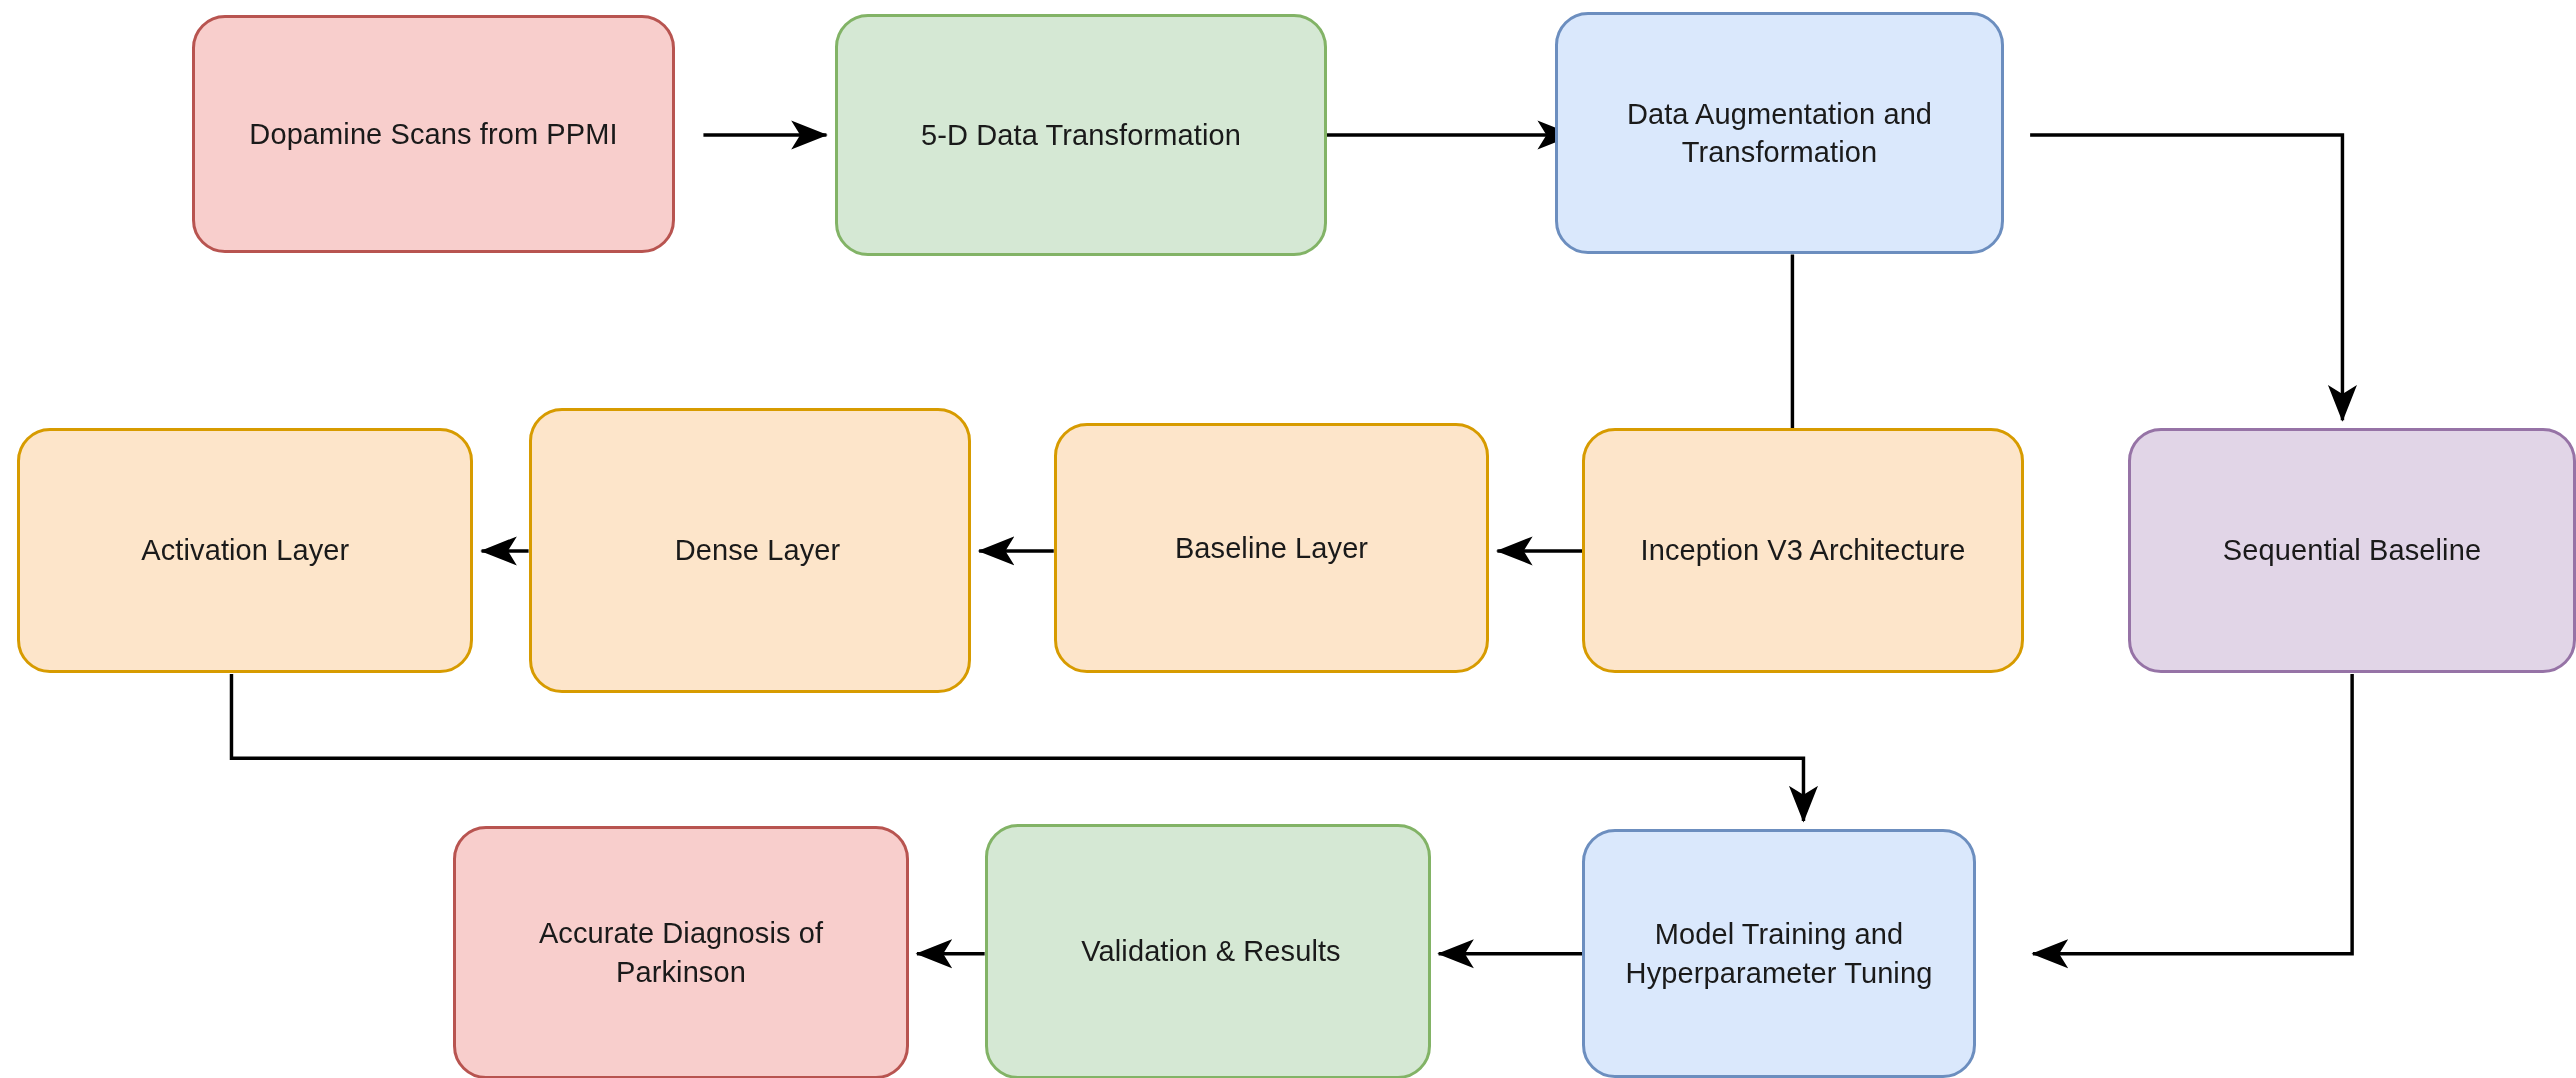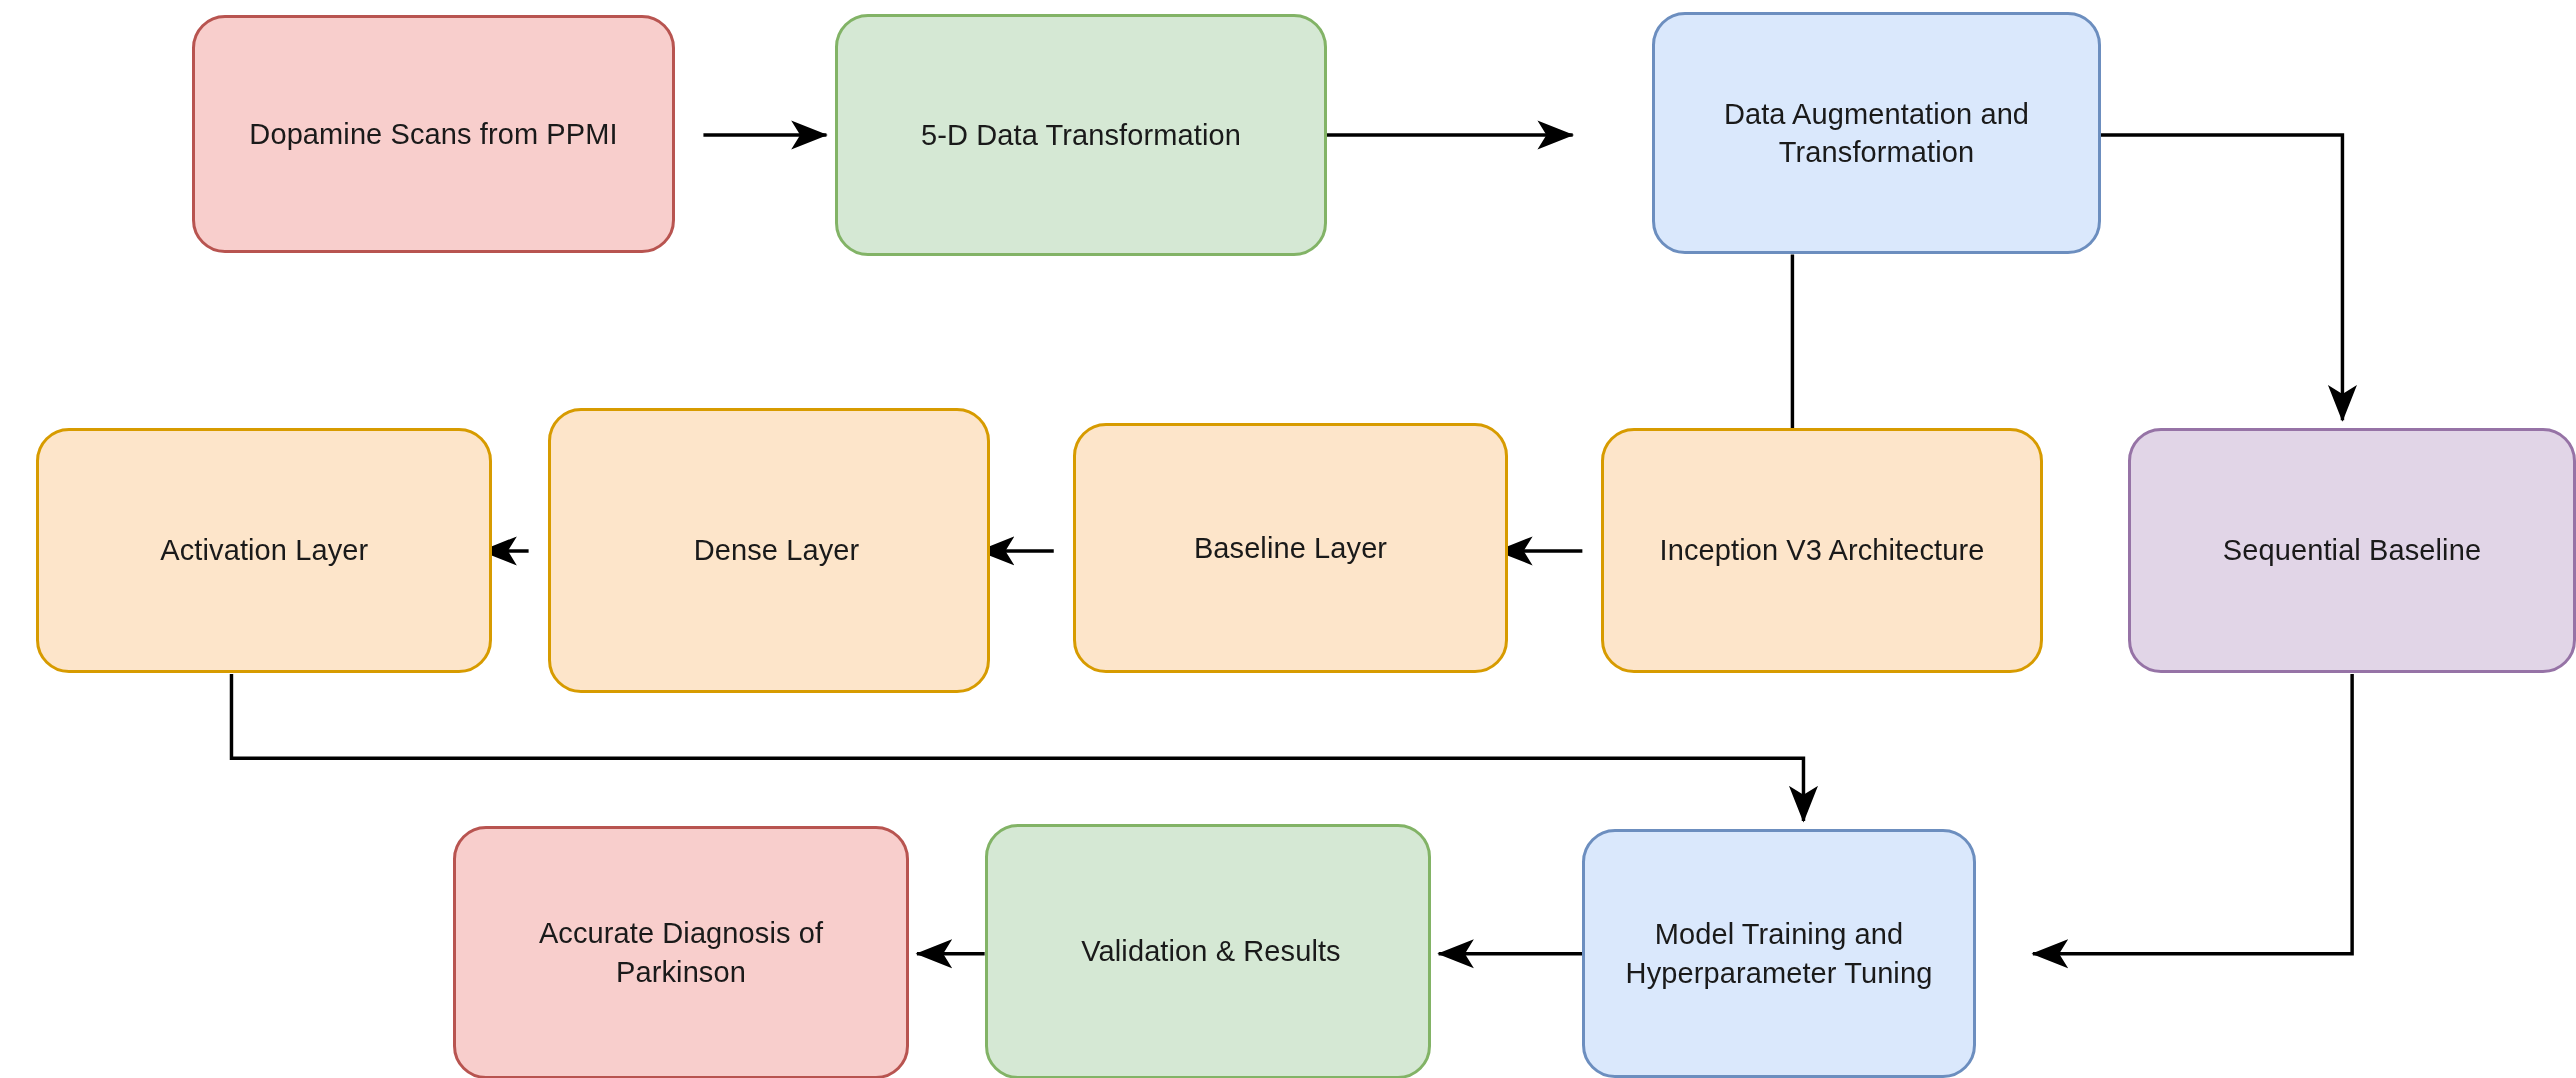--- a/index.html
+++ b/index.html
@@ -22,21 +22,21 @@
     color:#1a1a1a;
     font-size:29px;
     line-height:1.32;
     padding:7px 18px;
     letter-spacing:0.1px;
   }
   .node span{display:block;white-space:pre-line;}
   .n-pink  {background:#f8cecc;border-color:#b85450;}
   .n-green {background:#d5e8d4;border-color:#82b366;}
   .n-blue  {background:#dae8fc;border-color:#6c8ebf;}
-  .n-orange{background:#fde5ca;border-color:#d79b00;margin-left:19px;}
+  .n-orange{background:#fde5ca;border-color:#d79b00;}
   .n-purple{background:#e1d5e7;border-color:#9673a6;justify-content:center;}
 </style>
 </head>
 <body>
 
 <div id="stage" style="background: rgb(255, 255, 255);">
 
   <svg class="edges" viewBox="0 0 3728 1561" width="2576" height="1079" xmlns="http://www.w3.org/2000/svg">
     <defs>
       <marker id="arrowhead" markerWidth="11" markerHeight="9" refX="10.2" refY="4.5" orient="auto" markerUnits="strokeWidth">
@@ -58,21 +58,21 @@
       </g>
   </svg>
 
   <div id="node-group">
       <div class="node n-pink" style="left: 192px; top: 15px; width: 483px; height: 238px;">
         <span>Dopamine Scans from PPMI</span>
       </div>
       <div class="node n-green" style="left: 835px; top: 14px; width: 492px; height: 242px;">
         <span>5-D Data Transformation</span>
       </div>
-      <div class="node n-blue" style="left: 1652px; top: 12.4px; width: 449px; height: 242px;">
+      <div class="node n-blue" style="left: 1555px; top: 12.4px; width: 449px; height: 242px;">
         <span>Data Augmentation and
 Transformation</span>
       </div>
       <div class="node n-orange" style="left: 17.3px; top: 428px; width: 456px; height: 245px;">
         <span>Activation Layer</span>
       </div>
       <div class="node n-orange" style="left: 529px; top: 408px; width: 442px; height: 285px; padding-left: 33px;">
         <span>Dense Layer</span>
       </div>
       <div class="node n-orange" style="left: 1054px; top: 423px; width: 435px; height: 250px;">

